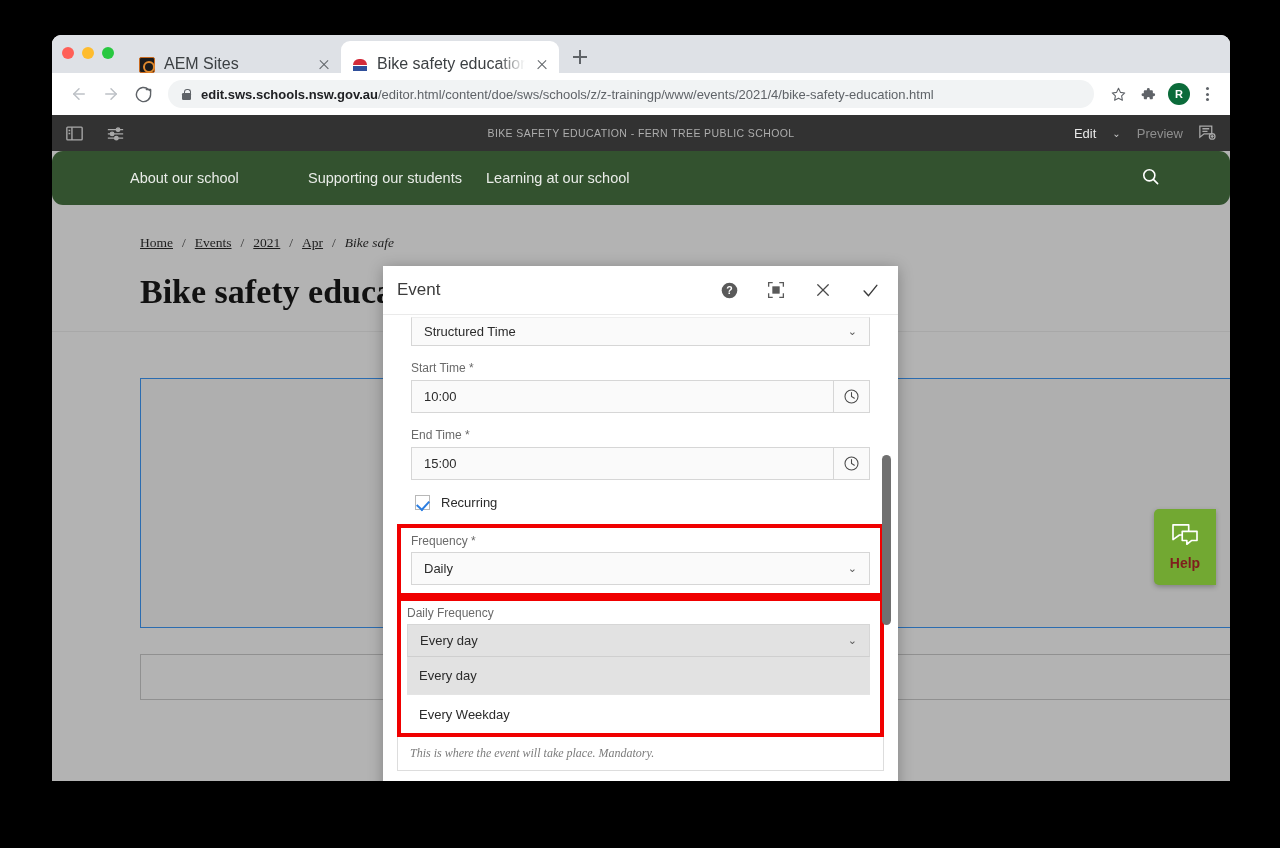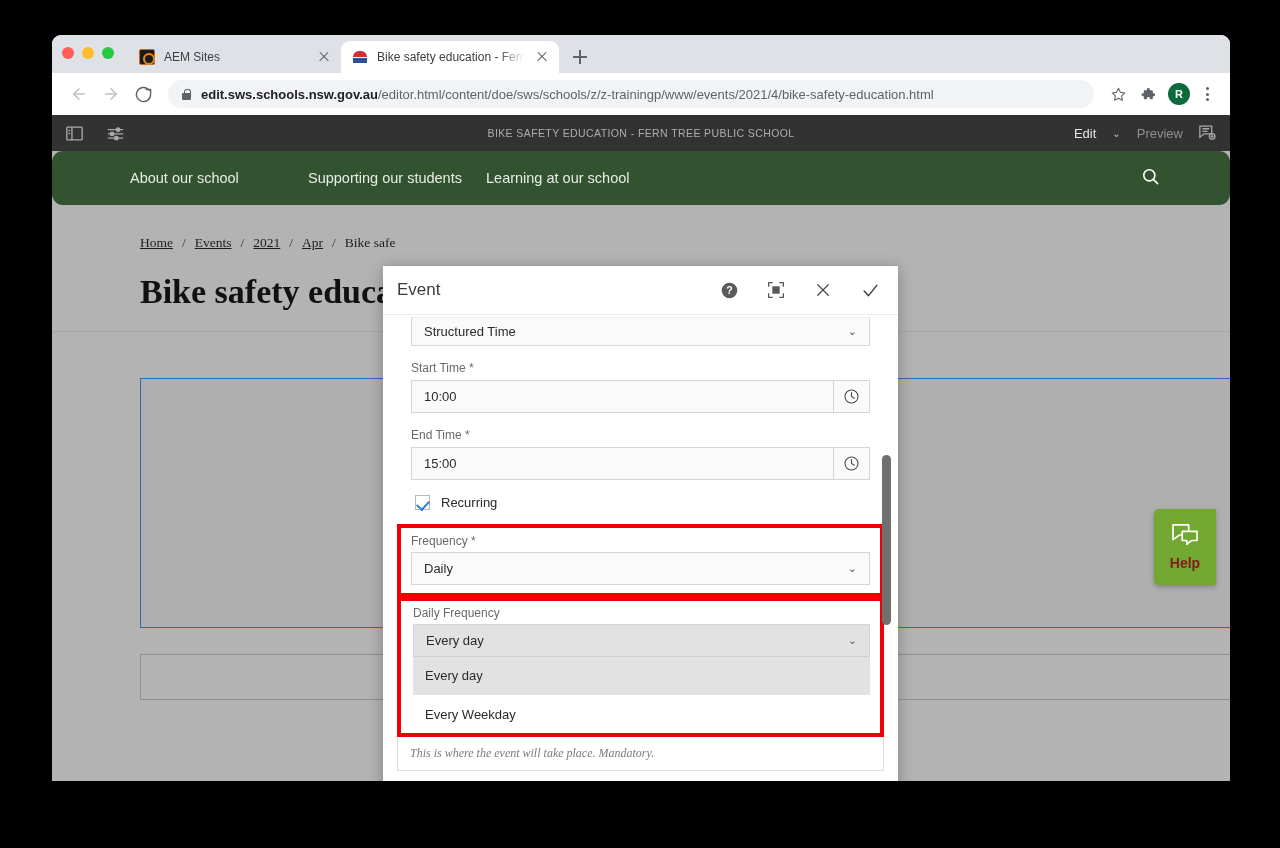--- a/index.html
+++ b/index.html
@@ -33,24 +33,24 @@
     display: flex; align-items: center; gap: 8px;
     height: 38px; padding-right: 14px; padding-bottom: 2px;
   }
   .dot { width: 12px; height: 12px; border-radius: 50%; }
   .dot.red    { background: #ff5f57; }
   .dot.yellow { background: #febc2e; }
   .dot.green  { background: #28c840; }
 
   .tab {
     height: 32px;
-    display: flex; align-items: center;
+    display: flex; align-items: flex-end;
     gap: 9px;
     padding: 0 9px 0 11px;
-    font-size: 12px;
+    font-size: 16px;
     color: #3c4043;
     position: relative;
     min-width: 0;
   }
   .tab.inactive { width: 213px; }
   .tab.active {
     width: 218px;
     background: #fff;
     border-radius: 9px 9px 0 0;
   }
@@ -247,21 +247,21 @@
   #page-body { position: relative; height: 576px; background: #b3b3b3; }
   #breadcrumb {
     position: absolute; left: 88px; top: 30px;
     display: flex; align-items: center; gap: 9px;
     font-size: 13.5px; color: #1d1d1d;
     font-family: "Liberation Serif", serif;
     text-align: right;
   }
   #breadcrumb .crumb-link { text-decoration: underline; white-space: nowrap; }
   #breadcrumb .crumb-sep { color: #333; }
-  #breadcrumb .crumb-current { white-space: nowrap; }
+  #breadcrumb .crumb-current { white-space: nowrap; font-style: italic; }
   #page-title {
     position: absolute; left: 88px; top: 68px;
     font-family: "Liberation Serif", serif;
     font-weight: bold;
     font-size: 34px;
     color: #111;
     white-space: nowrap;
   }
   #content-band {
     position: absolute; left: 0; right: 0; top: 126px; bottom: 0;
@@ -401,21 +401,21 @@
   }
   #recurring-label { font-size: 13px; color: #2b2b2b; }
 
   
   .redbox {
     border: 4px solid #f00000;
     margin: 0 -14px;
     padding: 6px 10px 8px 10px;
     background: #fff;
   }
-  .redbox.lower { margin-top: 0; padding: 5px 10px 0 12px; }
+  .redbox.lower { margin-top: 0; padding: 5px 10px 0 6px; }
   .redbox .field-label { margin-bottom: 4px; }
 
   
   .dd-option {
     height: 38px;
     display: flex; align-items: center;
     padding: 0 12px;
     font-size: 13px;
     color: #2b2b2b;
     border-bottom: 1px solid #e4e4e4;

